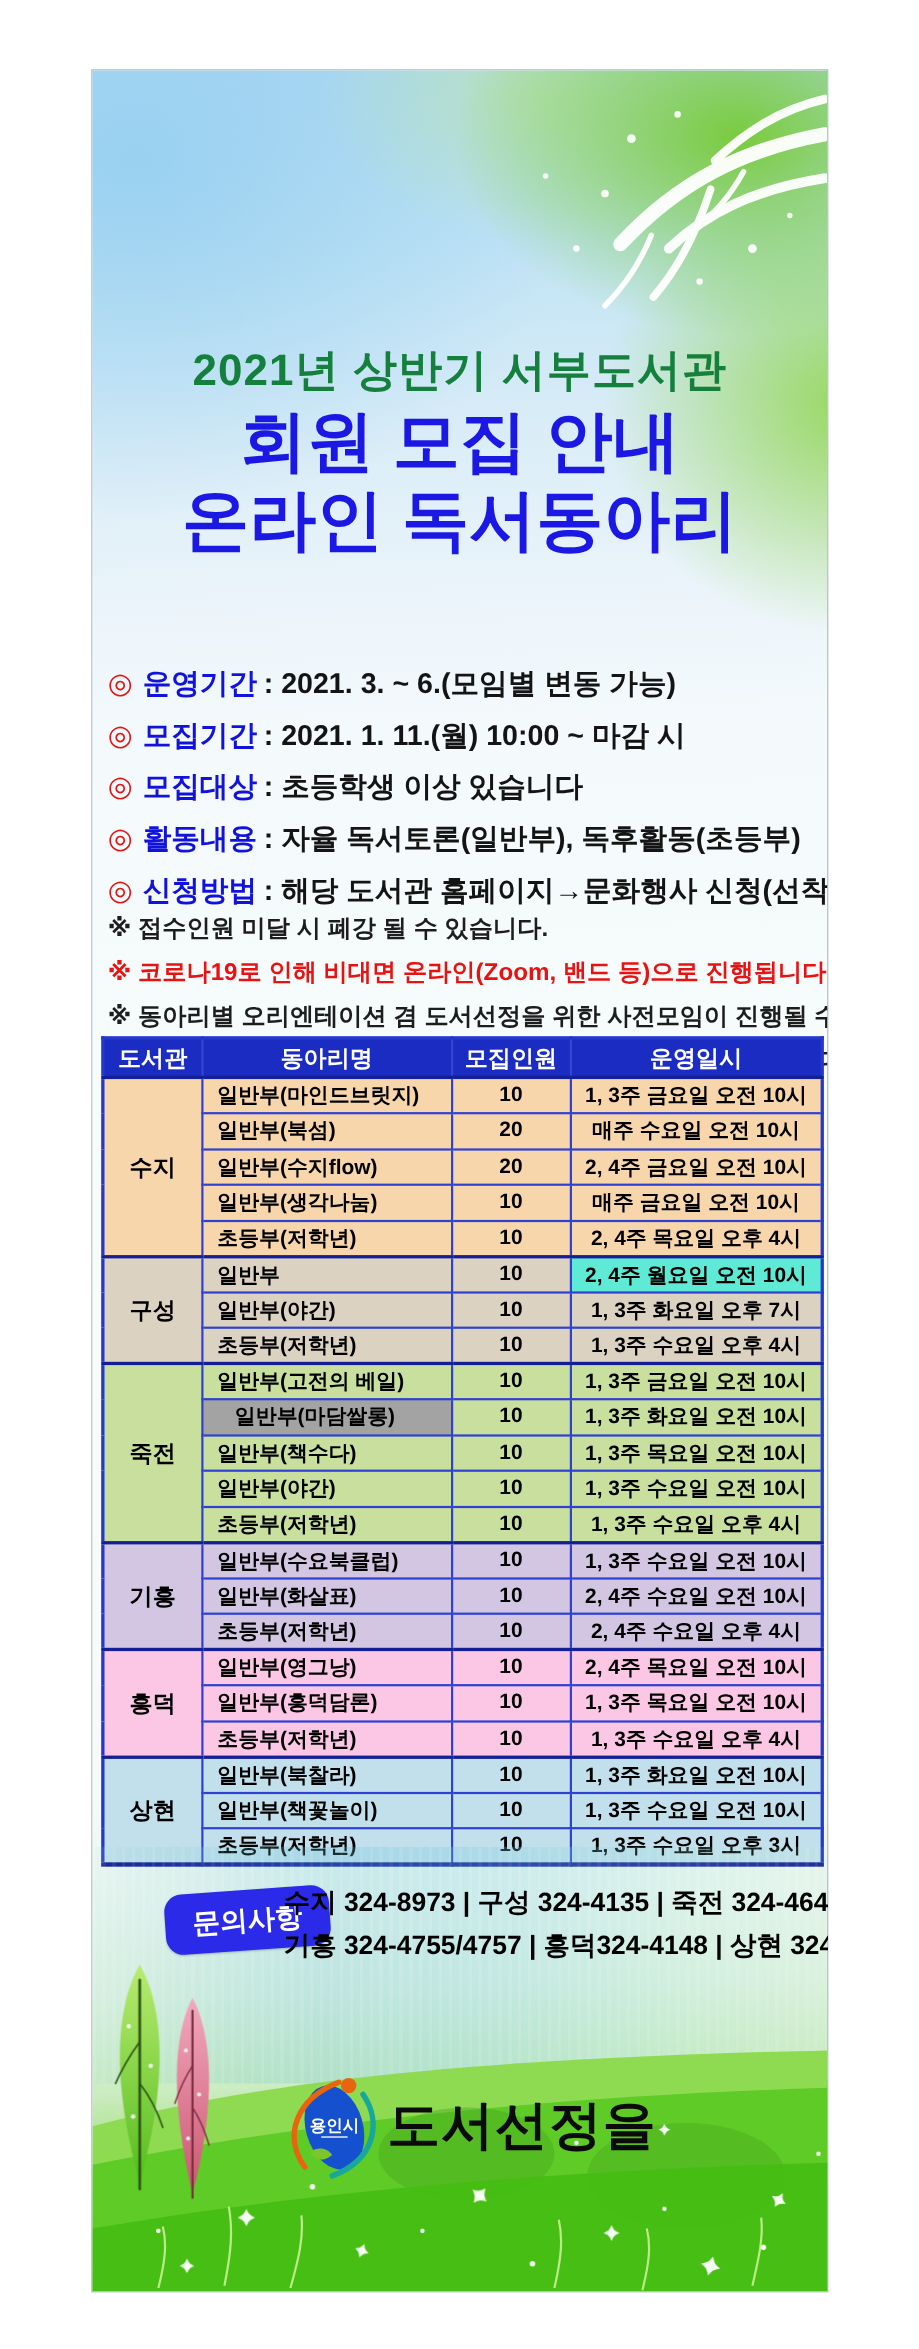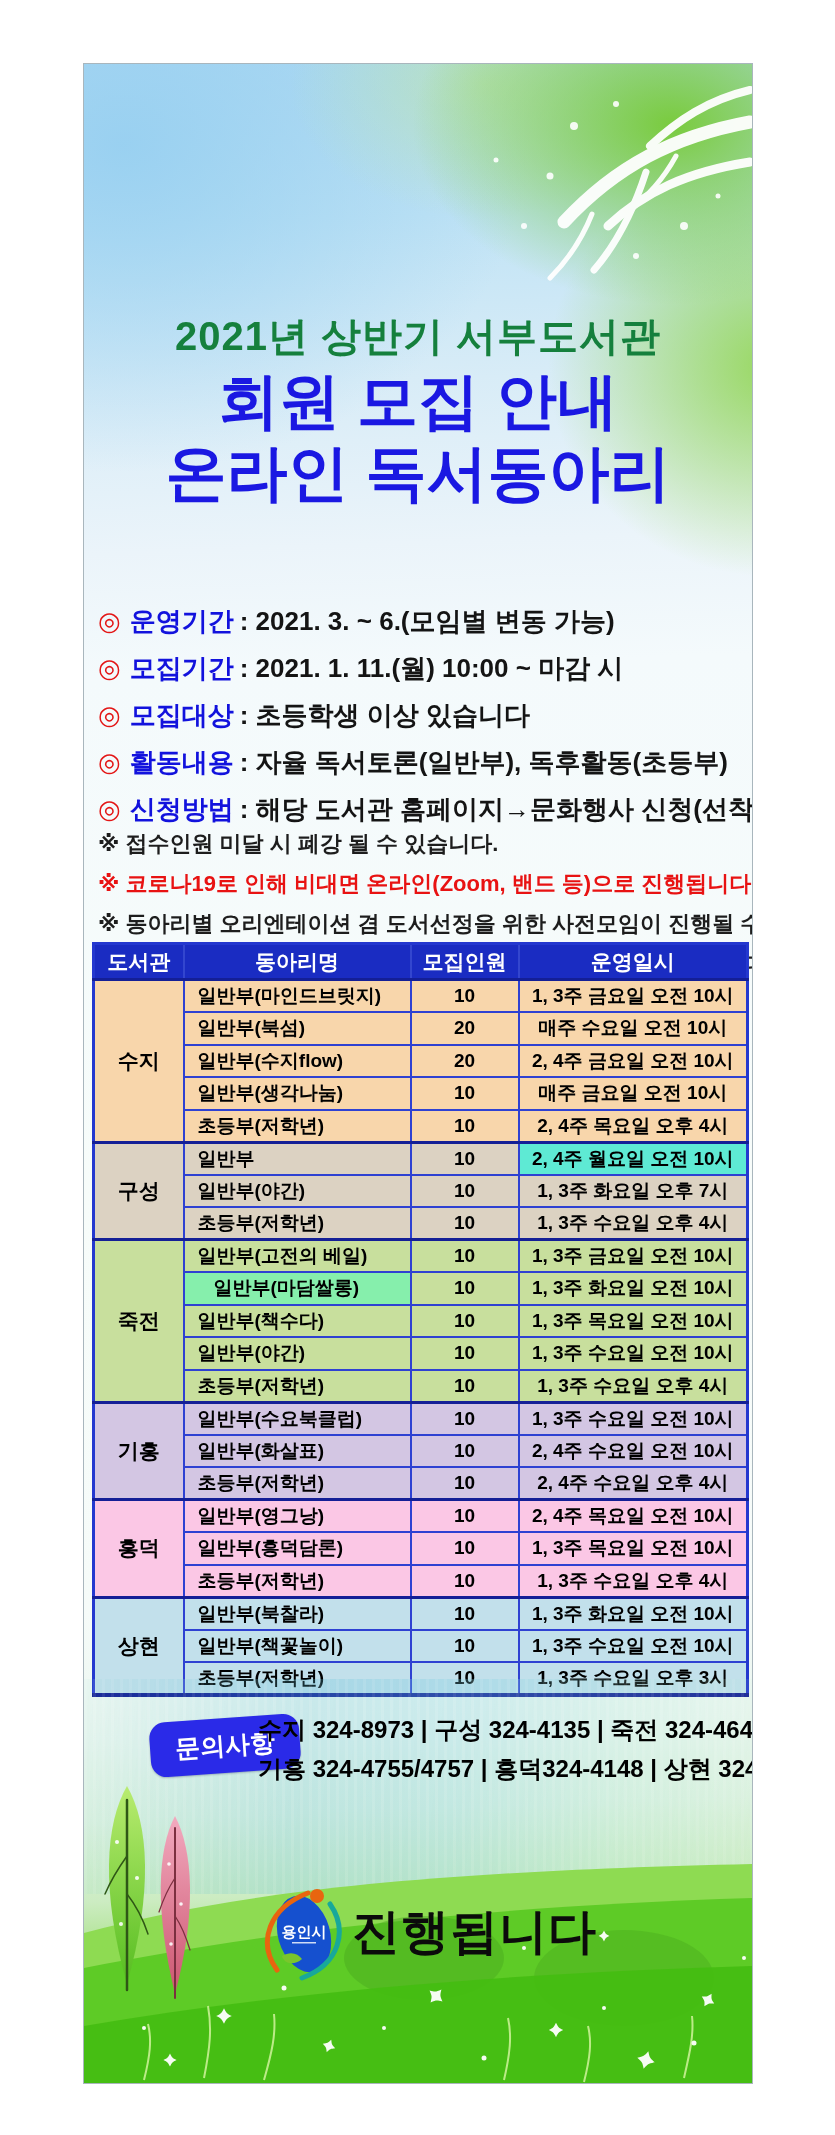--- a/index.html
+++ b/index.html
@@ -185,21 +185,21 @@
             <td class="num" style="background: rgb(220, 210, 194);">10</td>
             <td class="sched" style="background: rgb(220, 210, 194);">1, 3주 수요일 오후 4시</td>
           </tr>
           <tr class="group-start">
             <td class="lib" rowspan="5" style="background: rgb(200, 223, 157);">죽전</td>
             <td class="club" style="background: rgb(200, 223, 157);">일반부(고전의 베일)</td>
             <td class="num" style="background: rgb(200, 223, 157);">10</td>
             <td class="sched" style="background: rgb(200, 223, 157);">1, 3주 금요일 오전 10시</td>
           </tr>
           <tr>
-            <td class="club" style="background: #86efac; padding-left: 29px;">일반부(마담쌀롱)</td>
+            <td class="club" style="background: #a3a3a3; padding-left: 29px;">일반부(마담쌀롱)</td>
             <td class="num" style="background: rgb(200, 223, 157);">10</td>
             <td class="sched" style="background: rgb(200, 223, 157);">1, 3주 화요일 오전 10시</td>
           </tr>
           <tr>
             <td class="club" style="background: rgb(200, 223, 157);">일반부(책수다)</td>
             <td class="num" style="background: rgb(200, 223, 157);">10</td>
             <td class="sched" style="background: rgb(200, 223, 157);">1, 3주 목요일 오전 10시</td>
           </tr>
           <tr>
             <td class="club" style="background: rgb(200, 223, 157);">일반부(야간)</td>
@@ -362,17 +362,17 @@
     <div class="logo">
       <svg class="logo-mark" viewBox="0 0 84 104">
         <ellipse cx="42" cy="54" rx="26" ry="39" fill="#1550cf" transform="rotate(-16 42 54)"></ellipse>
         <circle cx="55" cy="16" r="7" fill="#e8650f"></circle>
         <path d="M15,90 C-5,62 7,28 46,13" stroke="#e8650f" stroke-width="5" fill="none" stroke-linecap="round"></path>
         <path d="M68,24 C86,50 78,84 40,98" stroke="#18a89a" stroke-width="5" fill="none" stroke-linecap="round"></path>
         <path d="M20,76 C28,71 36,73 40,79 C32,86 22,84 20,76 Z" fill="#7ac62c"></path>
         <text x="42" y="57" text-anchor="middle" font-size="15" font-weight="bold" fill="#ffffff">용인시</text>
         <rect x="30" y="62" width="24" height="1.5" fill="#ffffff" opacity="0.8"></rect>
       </svg>
-      <div class="logo-name">진행됩니다</div>
+      <div class="logo-name">도서선정을</div>
     </div>
 
   </div>
 </div>
 
 </body></html>

